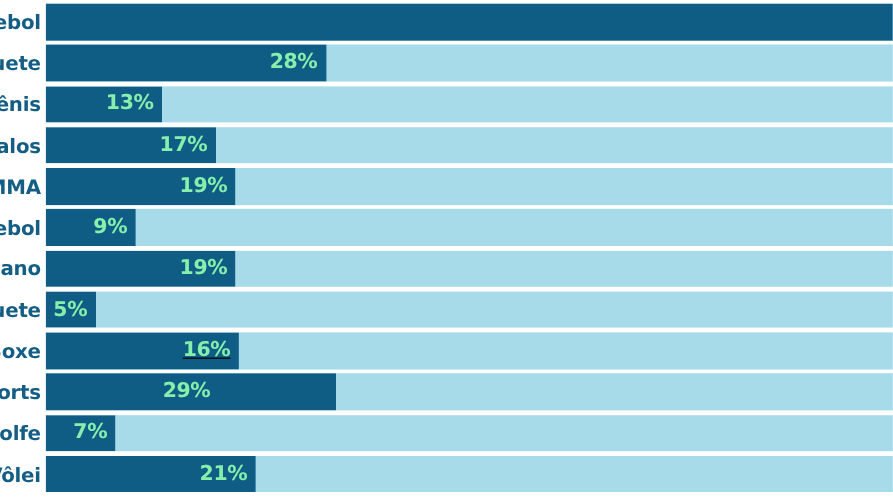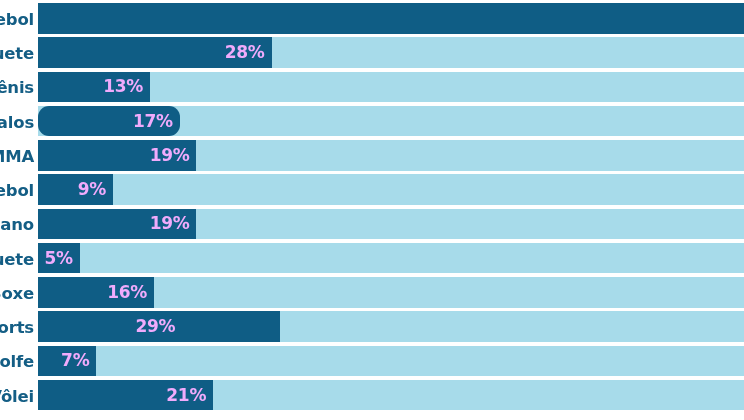--- a/index.html
+++ b/index.html
@@ -62,21 +62,21 @@
     top: 0;
     bottom: 0;
     background: #0f5d85;
     display: flex;
     align-items: center;
     justify-content: flex-end;
     box-sizing: border-box;
     padding-right: 7px;
   }
   .value-label {
-    color: #f0abfc;
+    color: #86efac;
     font-size: 17px;
     font-weight: bold;
     line-height: 1;
     white-space: nowrap;
     letter-spacing: -0.3px;
   }
 </style>
 </head>
 <body>
 
@@ -97,31 +97,31 @@
         <div class="fill" style="width: 233.52px;">
           <span class="value-label">28%</span>
         </div>
       </div>
     </div>
     <div class="row">
       <div class="cat-label-wrap">
         <span class="cat-label">Tênis</span>
       </div>
       <div class="track">
-        <div class="fill" style="width: 112px;">
+        <div class="fill" style="width: 97px;">
           <span class="value-label">13%</span>
         </div>
       </div>
     </div>
     <div class="row">
       <div class="cat-label-wrap">
         <span class="cat-label">Cavalos</span>
       </div>
       <div class="track">
-        <div class="fill" style="width: 141.78px; border-radius: 11px;">
+        <div class="fill" style="width: 141.78px;">
           <span class="value-label">17%</span>
         </div>
       </div>
     </div>
     <div class="row">
       <div class="cat-label-wrap">
         <span class="cat-label">MMA</span>
       </div>
       <div class="track">
         <div class="fill" style="width: 158.46px;">
@@ -157,21 +157,21 @@
         <div class="fill" style="width: 41.7px;">
           <span class="value-label">5%</span>
         </div>
       </div>
     </div>
     <div class="row">
       <div class="cat-label-wrap">
         <span class="cat-label">Boxe</span>
       </div>
       <div class="track">
-        <div class="fill" style="width: 116px;">
+        <div class="fill" style="width: 161px; text-decoration: underline;">
           <span class="value-label">16%</span>
         </div>
       </div>
     </div>
     <div class="row">
       <div class="cat-label-wrap">
         <span class="cat-label">eSports</span>
       </div>
       <div class="track">
         <div class="fill" style="width: 241.86px; justify-content: center;">

